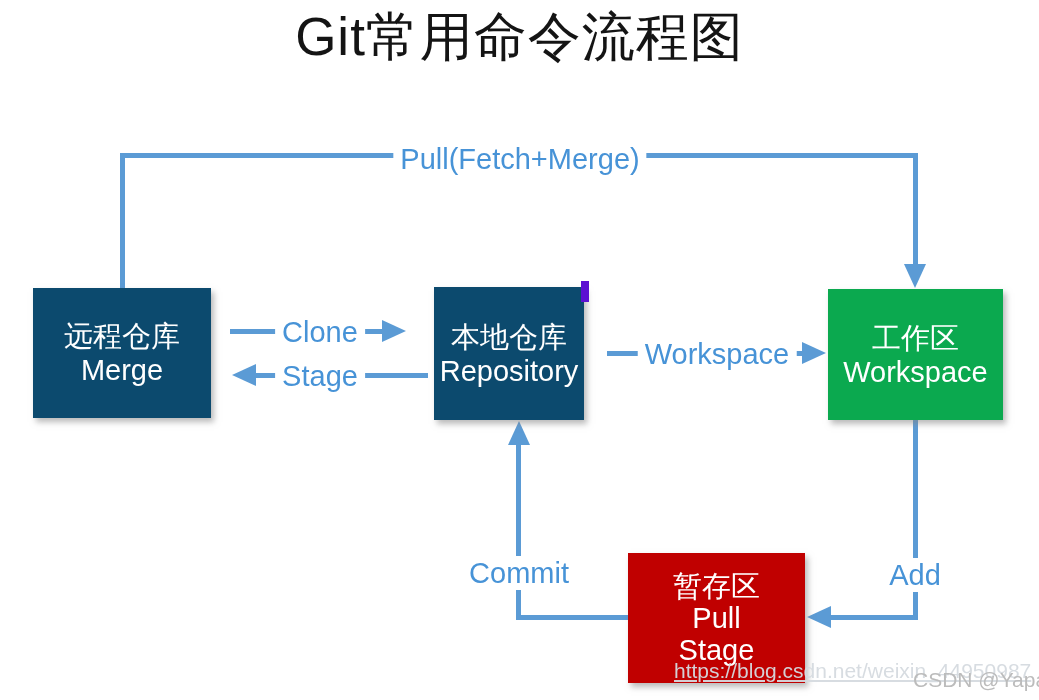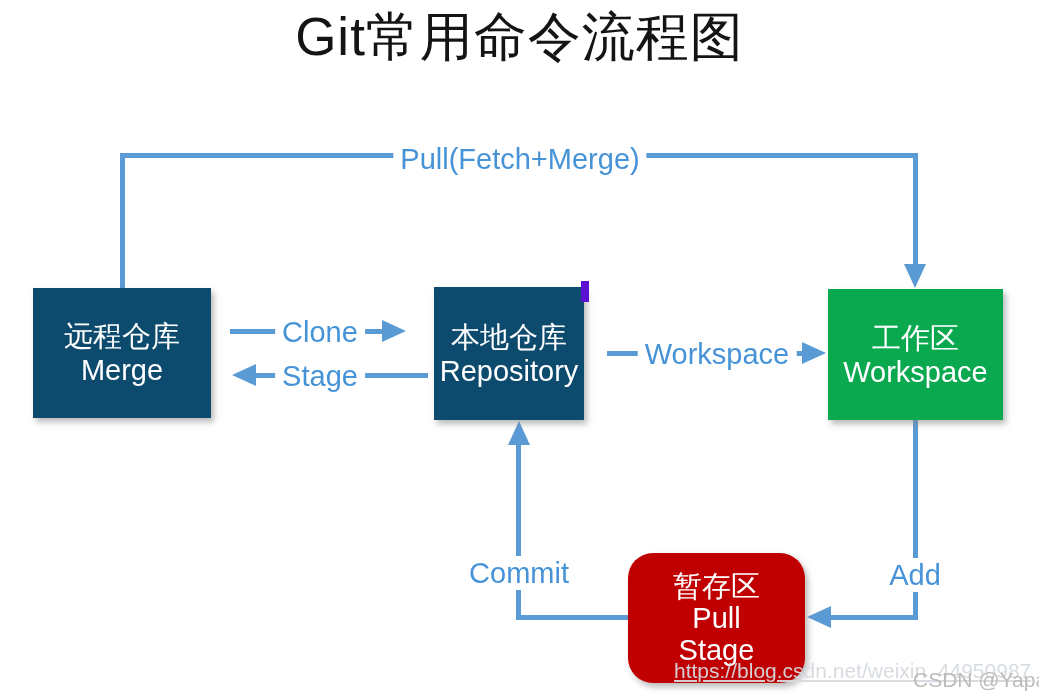--- a/index.html
+++ b/index.html
@@ -27,21 +27,21 @@
     position:absolute;display:flex;flex-direction:column;align-items:center;justify-content:center;
     color:#ffffff;font-size:29px;line-height:34px;text-align:center;
     box-shadow:3px 4px 6px rgba(130,130,130,0.55);z-index:2;
   }
   .node-blue{background:#0c4a6e;}
   .node-green{background:#0BA94F;}
   .node-red{background:#C00000;line-height:32px;}
   .n-remote{left:33px;top:288px;width:178px;height:130px;}
   .n-repo{left:434px;top:287px;width:150px;height:133px;}
   .n-work{left:828px;top:289px;width:175px;height:131px;}
-  .n-index{left:628px;top:553px;width:177px;height:130px;border-radius:25px;}
+  .n-index{left:628px;top:553px;width:177px;height:130px;}
 
   
   .pull-v-left{left:120px;top:153px;width:5px;height:135px;}
   .pull-h-top{left:120px;top:153px;width:798px;height:5px;}
   .pull-v-right{left:913px;top:153px;width:5px;height:115px;}
   .pull-ah{left:904px;top:264px;}
   .pull-label{left:520px;top:159px;}
   
   .clone-h{left:230px;top:329px;width:152px;height:5px;}
   .clone-ah{left:382px;top:320px;}

